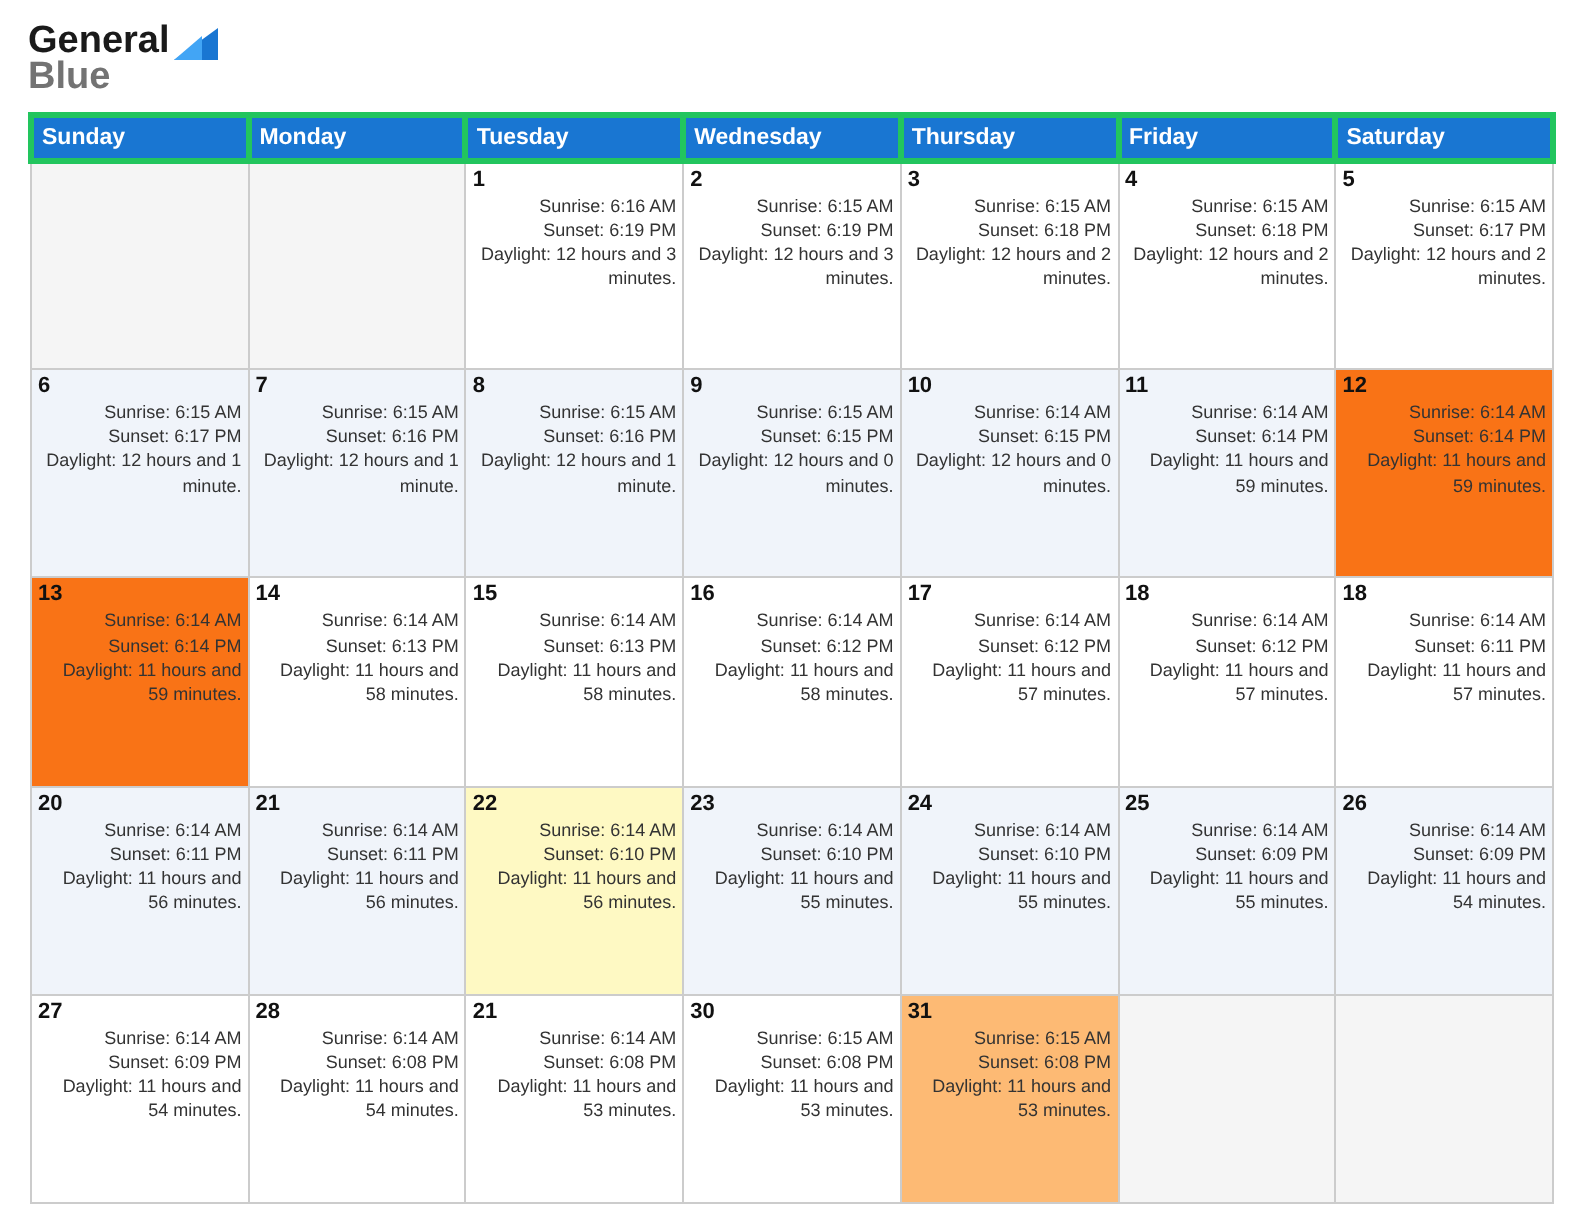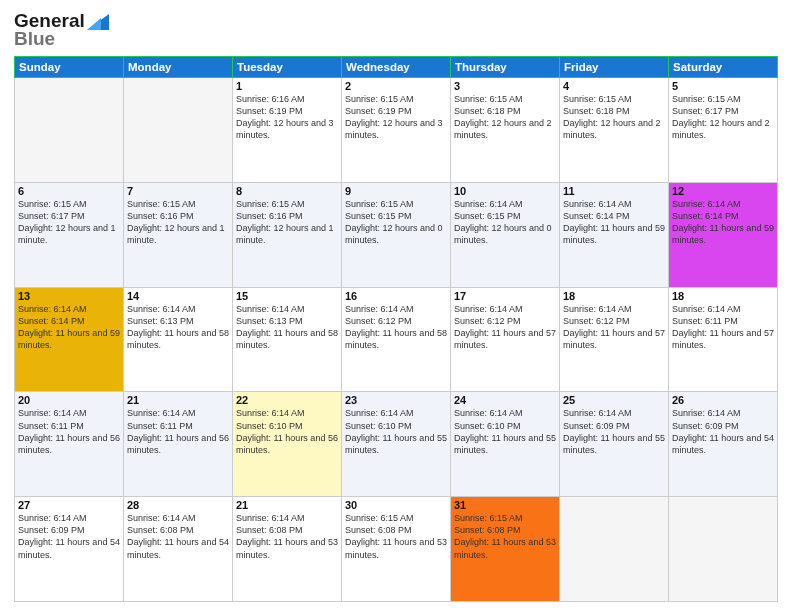--- a/index.html
+++ b/index.html
@@ -51,21 +51,21 @@
       flex: 1;
       table-layout: fixed;
     }
     .calendar th {
       background: #1976d2;
       color: #fff;
       font-size: 11.5px;
       font-weight: bold;
       padding: 4px 4px;
       text-align: left;
-      border: 1px solid #22c55e;
+      border: 3px solid #22c55e;
     }
     .calendar td {
       border: 1px solid #ccc;
       vertical-align: top;
       padding: 2px 3px;
       font-size: 9.2px;
       color: #333;
       height: 80px;
       background: #fff;
     }
@@ -76,20 +76,21 @@
       font-size: 11px;
       font-weight: bold;
       color: #111;
       display: block;
       margin-bottom: 1px;
     }
     .day-detail {
       font-size: 9px;
       color: #333;
       line-height: 1.35;
+      text-align: right;
     }
   </style>
 </head>
 <body>
 
 <div class="page">
   <div class="header">
     <div class="logo">
       <div class="logo-row">
         <span style="font-size:19px;font-weight:bold;color:#1a1a1a;">General</span>
@@ -157,27 +158,27 @@
             <div class="day-detail">Sunrise: 6:15 AM<br>Sunset: 6:15 PM<br>Daylight: 12 hours and 0 minutes.</div>
           </td>
           <td style="background: rgb(240, 244, 250);">
             <span class="day-num">10</span>
             <div class="day-detail">Sunrise: 6:14 AM<br>Sunset: 6:15 PM<br>Daylight: 12 hours and 0 minutes.</div>
           </td>
           <td style="background: rgb(240, 244, 250);">
             <span class="day-num">11</span>
             <div class="day-detail">Sunrise: 6:14 AM<br>Sunset: 6:14 PM<br>Daylight: 11 hours and 59 minutes.</div>
           </td>
-          <td style="background: #d946ef;">
+          <td style="background: #f97316;">
             <span class="day-num">12</span>
             <div class="day-detail">Sunrise: 6:14 AM<br>Sunset: 6:14 PM<br>Daylight: 11 hours and 59 minutes.</div>
           </td>
         </tr>
         <tr>
-          <td style="background: #eab308;">
+          <td style="background: #f97316;">
             <span class="day-num">13</span>
             <div class="day-detail">Sunrise: 6:14 AM<br>Sunset: 6:14 PM<br>Daylight: 11 hours and 59 minutes.</div>
           </td>
           <td style="background: rgb(255, 255, 255);">
             <span class="day-num">14</span>
             <div class="day-detail">Sunrise: 6:14 AM<br>Sunset: 6:13 PM<br>Daylight: 11 hours and 58 minutes.</div>
           </td>
           <td style="background: rgb(255, 255, 255);">
             <span class="day-num">15</span>
             <div class="day-detail">Sunrise: 6:14 AM<br>Sunset: 6:13 PM<br>Daylight: 11 hours and 58 minutes.</div>
@@ -239,21 +240,21 @@
             <div class="day-detail">Sunrise: 6:14 AM<br>Sunset: 6:08 PM<br>Daylight: 11 hours and 54 minutes.</div>
           </td>
           <td style="background: rgb(255, 255, 255);">
             <span class="day-num">21</span>
             <div class="day-detail">Sunrise: 6:14 AM<br>Sunset: 6:08 PM<br>Daylight: 11 hours and 53 minutes.</div>
           </td>
           <td style="background: rgb(255, 255, 255);">
             <span class="day-num">30</span>
             <div class="day-detail">Sunrise: 6:15 AM<br>Sunset: 6:08 PM<br>Daylight: 11 hours and 53 minutes.</div>
           </td>
-          <td style="background: #f97316;">
+          <td style="background: #fdba74;">
             <span class="day-num">31</span>
             <div class="day-detail">Sunrise: 6:15 AM<br>Sunset: 6:08 PM<br>Daylight: 11 hours and 53 minutes.</div>
           </td>
           <td class="empty" style="background: rgb(245, 245, 245);"></td>
           <td class="empty" style="background: rgb(245, 245, 245);"></td>
         </tr>
       </tbody>
   </table>
 </div>
 

